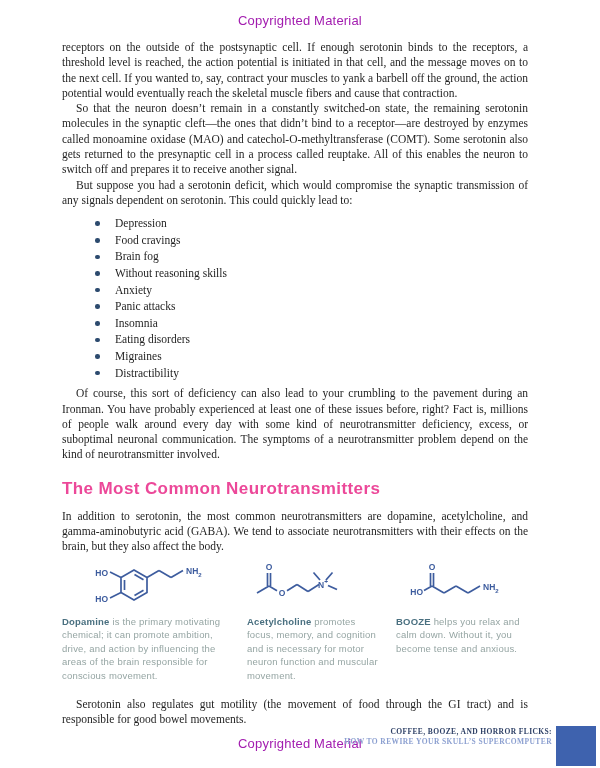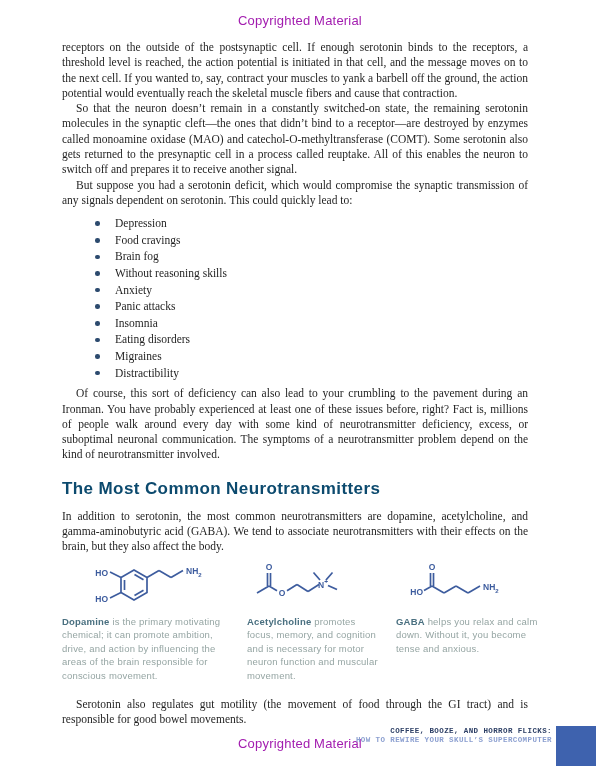--- a/index.html
+++ b/index.html
@@ -10,30 +10,30 @@
   .copyright.top{top:13px;}
   .copyright.bottom{top:736px;}
   .content{position:absolute;top:40px;left:62px;right:72px;}
   .para{margin:0;font-size:11.5px;line-height:15.3px;text-align:justify;}
   .para.ind{text-indent:14px;}
   ul.bullets{list-style:none;margin:7px 0 5px 0;padding:0;}
   ul.bullets li{position:relative;padding-left:53px;font-size:11.5px;line-height:16.6px;}
   ul.bullets .dot{position:absolute;left:33px;top:6.2px;width:4.5px;height:4.5px;border-radius:50%;
         background:#2c4a6e;}
   h2.heading{margin:16px 0 10px 0;font-family:"Liberation Sans", sans-serif;font-weight:bold;
-        font-size:17px;letter-spacing:.4px;color:#0c4a6e;}
+        font-size:17px;letter-spacing:.4px;color:#ec4899;}
   .neuro-grid{display:grid;grid-template-columns:170px 134px 142px;column-gap:15px;margin-top:0;}
   .neuro-col .structure{display:block;margin:0 0 4px 0;}
   svg text{font-family:"Liberation Sans", sans-serif;font-weight:bold;fill:#3d5c9e;font-size:8.5px;}
   .caption{margin:4px 0 0 0;font-family:"Liberation Sans", sans-serif;font-size:9.5px;
         line-height:13.6px;letter-spacing:.2px;color:#95a5a3;text-align:left;}
   .caption b{color:#4a7080;}
   .closing{margin-top:14px;}
   .running-footer{position:absolute;top:727px;right:48px;text-align:right;
-        font-family:Liberation Mono, monospace;font-weight:bold;letter-spacing:.4px;}
+        font-family:Liberation Serif, serif;font-weight:bold;letter-spacing:.4px;}
   .running-footer .rf1{font-size:7.5px;color:#2e4066;}
   .running-footer .rf2{font-size:7.5px;color:#8b9fd0;margin-top:1px;}
   .page-num{position:absolute;top:726px;right:4px;width:36px;height:40px;background:#3e62ae;
         color:#ffffff;font-family:"Liberation Sans", sans-serif;font-weight:bold;font-size:11px;
         text-align:center;padding-top:7px;box-sizing:border-box;padding-left:40px;}
 </style>
 </head>
 <body>
 
 <div class="page">
@@ -115,21 +115,21 @@
             <line x1="37.5" y1="31" x2="37.5" y2="18"></line>
             <line x1="36" y1="31" x2="48" y2="38"></line>
             <line x1="48" y1="38" x2="60" y2="31"></line>
             <line x1="60" y1="31" x2="72" y2="38"></line>
             <line x1="72" y1="38" x2="84" y2="31"></line>
           </g>
           <text x="36" y="15" text-anchor="middle">O</text>
           <text x="27" y="40" text-anchor="end">HO</text>
           <text x="87" y="34.5"><tspan>NH</tspan><tspan dy="3" font-size="6">2</tspan></text>
         </svg>
-        <p class="caption"><b>GABA</b> <span>helps you relax and calm down. Without it, you become tense and anxious.</span></p>
+        <p class="caption"><b>BOOZE</b> <span>helps you relax and calm down. Without it, you become tense and anxious.</span></p>
       </div>
 
     </div>
 
     <p class="para ind closing">Serotonin also regulates gut motility (the movement of food through the GI tract) and is responsible for good bowel movements.</p>
   </div>
 
   <div class="copyright bottom">Copyrighted Material</div>
 
   <div class="running-footer">

